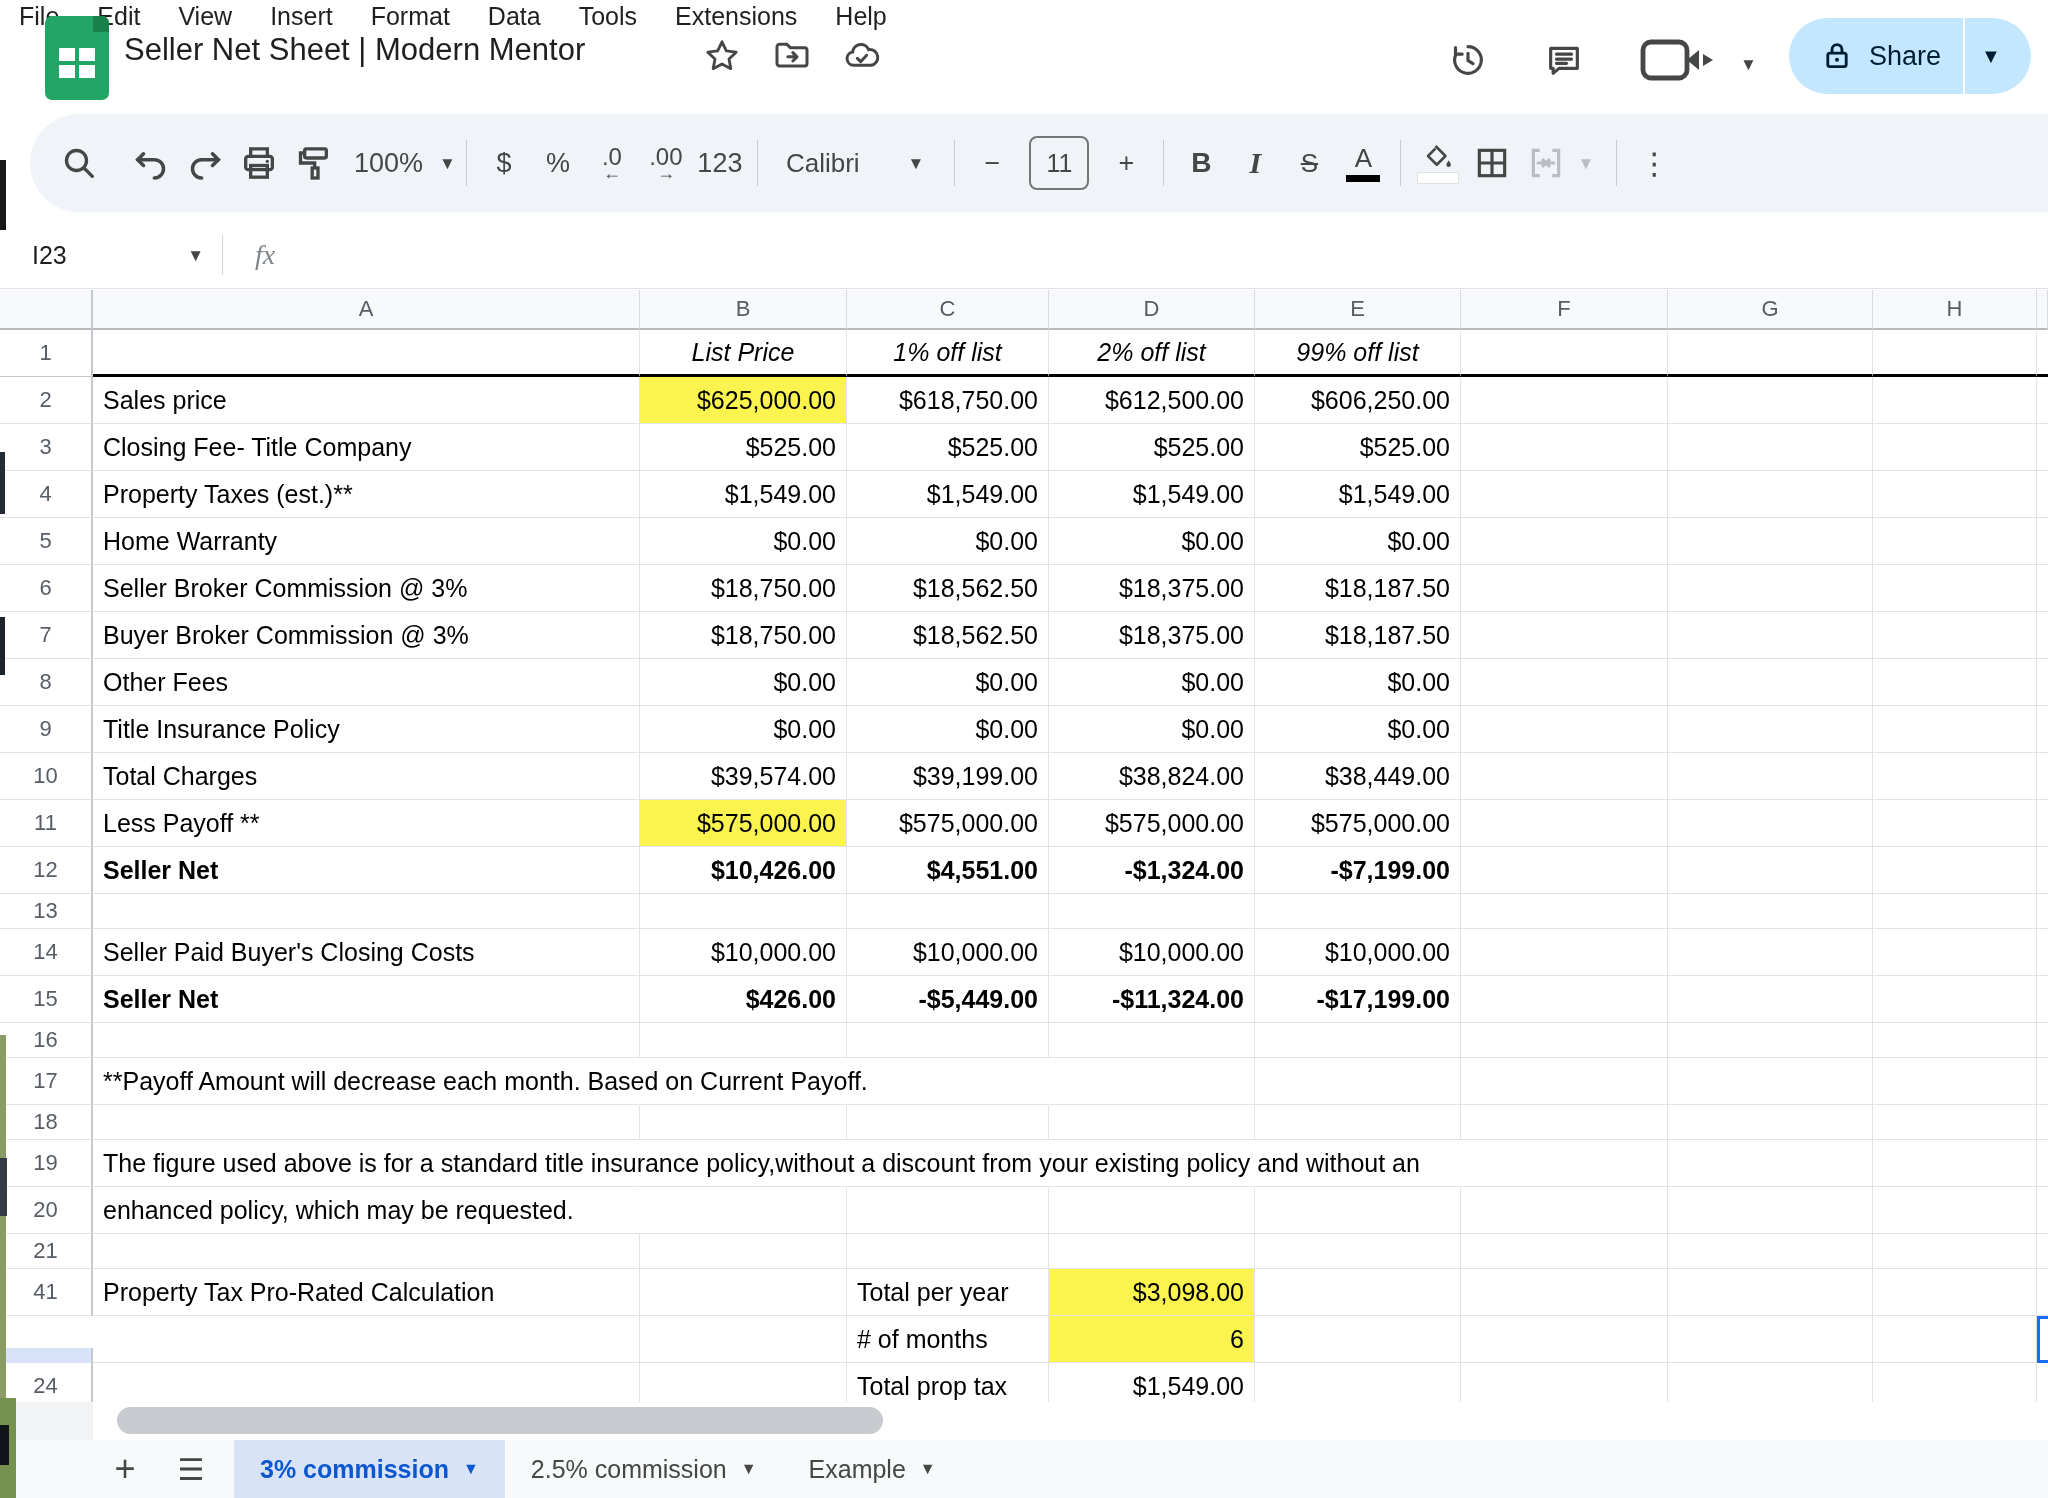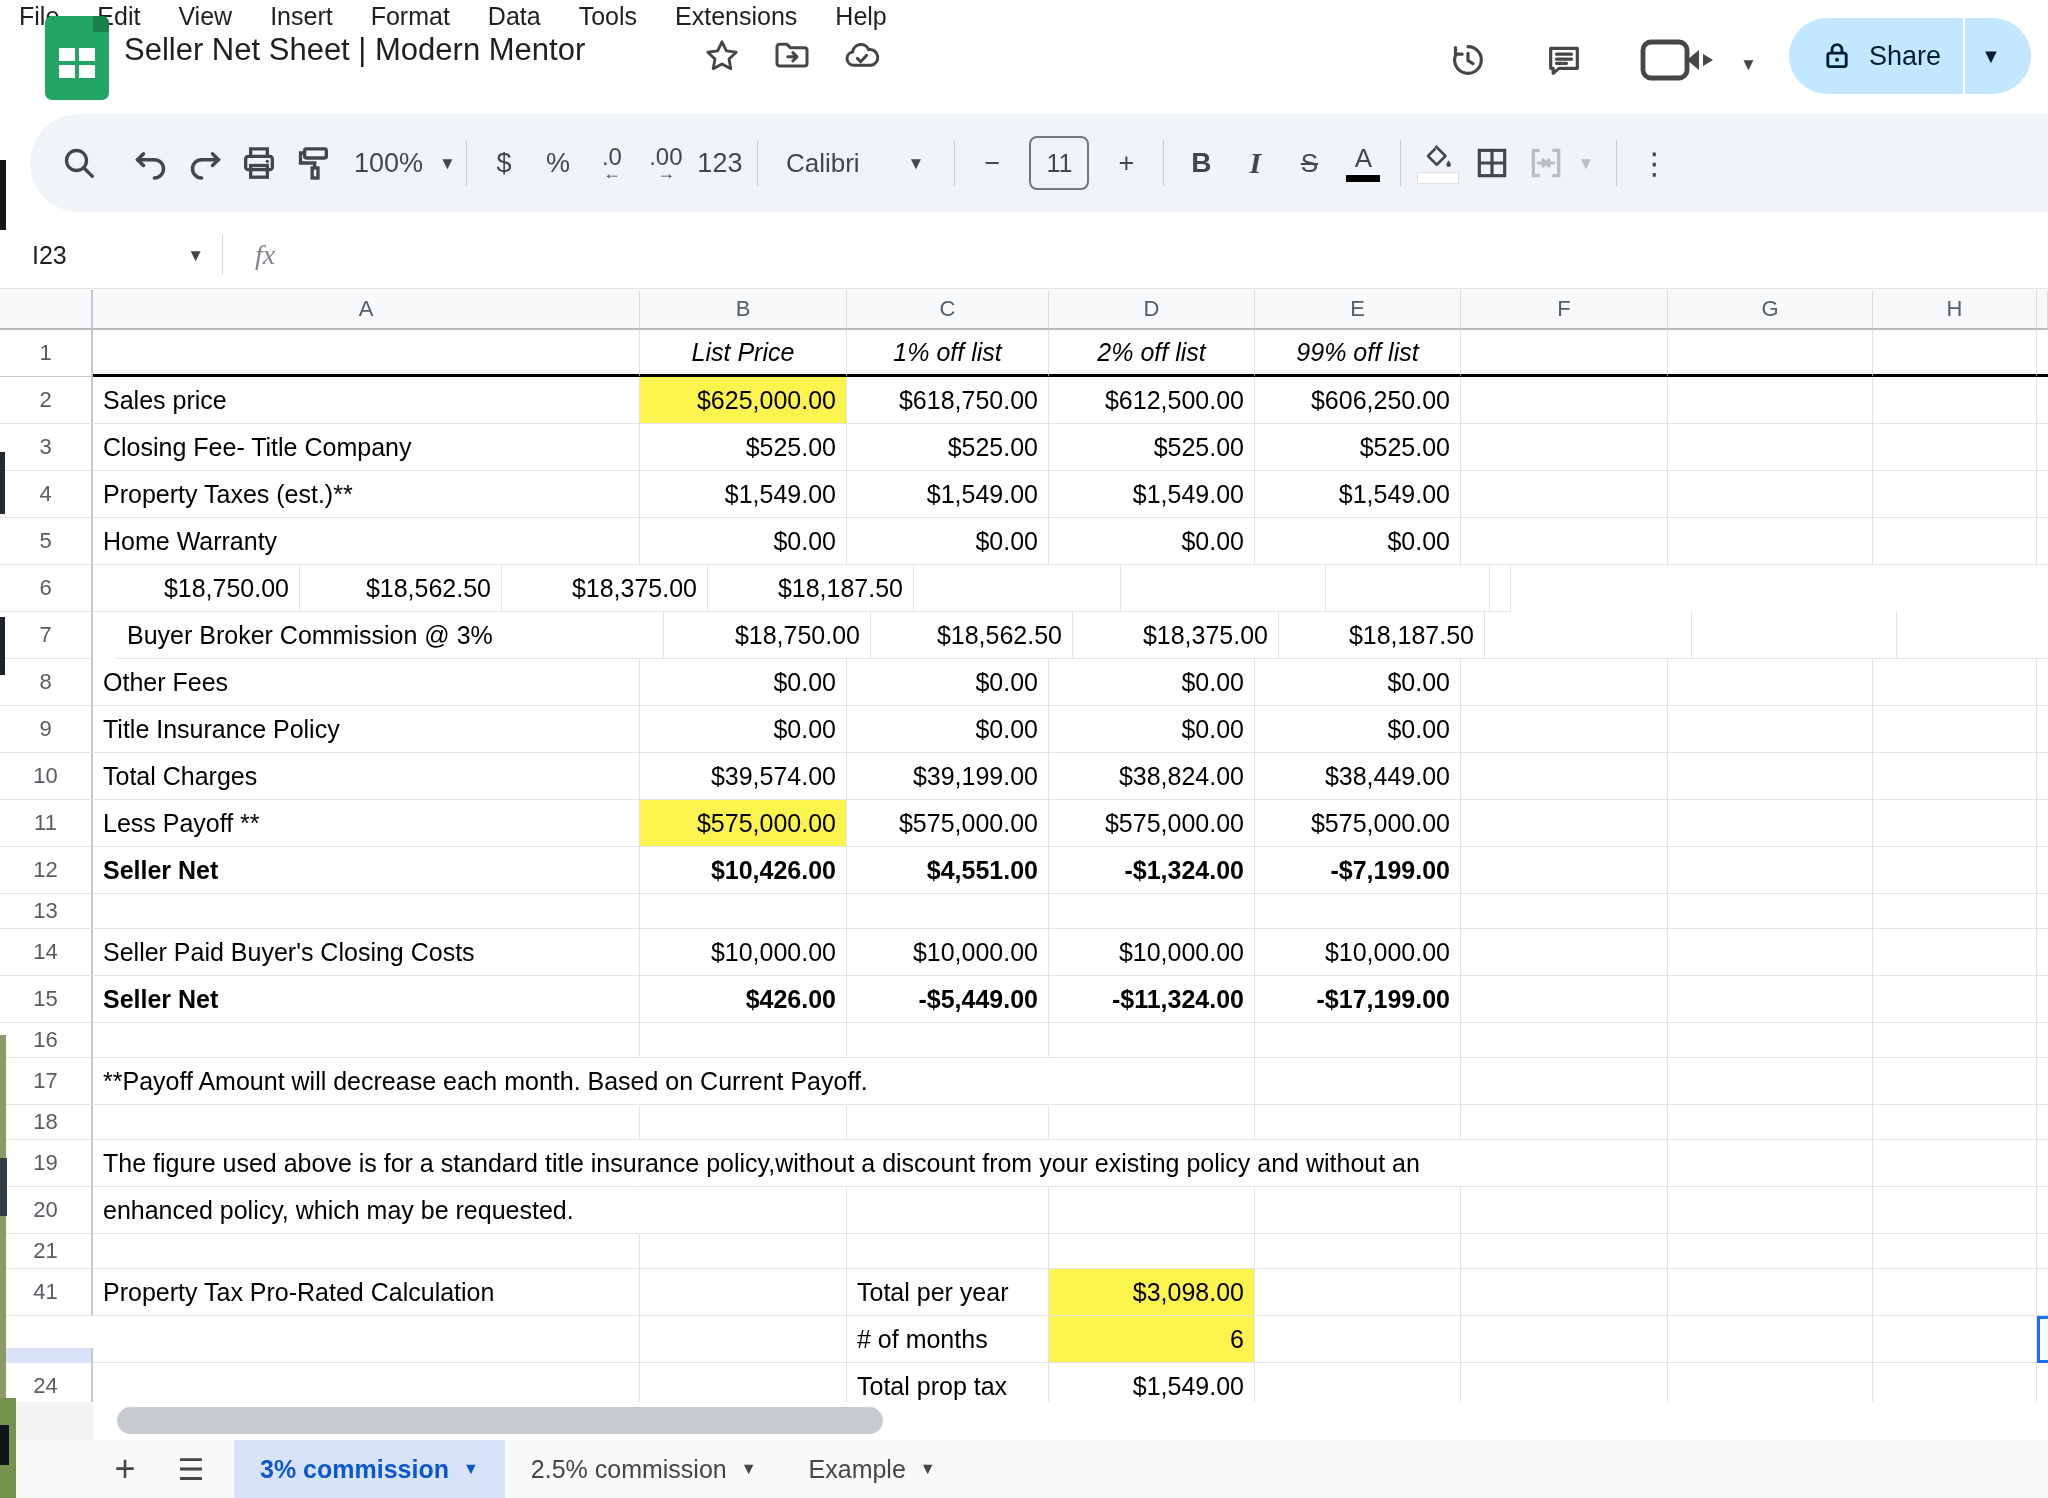--- a/index.html
+++ b/index.html
@@ -339,32 +339,33 @@
       <div class="cell num" style="width: 202px; height: 47px;">$0.00</div>
       <div class="cell num" style="width: 206px; height: 47px;">$0.00</div>
       <div class="cell num" style="width: 206px; height: 47px;">$0.00</div>
       <div class="cell" style="width: 207px; height: 47px;"></div>
       <div class="cell" style="width: 205px; height: 47px;"></div>
       <div class="cell" style="width: 164px; height: 47px;"></div>
       <div class="cell" style="width: 11px; height: 47px;"></div>
     </div>
     <div class="grow" style="height: 47px;">
       <div class="rh" style="height: 47px;">6</div>
+      <div class="cell label" style="width: 547px; height: 47px;">Seller Broker Commission @ 3%</div>
       <div class="cell num" style="width: 207px; height: 47px;">$18,750.00</div>
       <div class="cell num" style="width: 202px; height: 47px;">$18,562.50</div>
       <div class="cell num" style="width: 206px; height: 47px;">$18,375.00</div>
       <div class="cell num" style="width: 206px; height: 47px;">$18,187.50</div>
       <div class="cell" style="width: 207px; height: 47px;"></div>
       <div class="cell" style="width: 205px; height: 47px;"></div>
       <div class="cell" style="width: 164px; height: 47px;"></div>
       <div class="cell" style="width: 11px; height: 47px;"></div>
     </div>
     <div class="grow" style="height: 47px;">
       <div class="rh" style="height: 47px;">7</div>
-      <div class="cell label" style="width: 547px; height: 47px; margin-left: 24px;">Buyer Broker Commission @ 3%</div>
+      <div class="cell label" style="width: 547px; height: 47px;">Buyer Broker Commission @ 3%</div>
       <div class="cell num" style="width: 207px; height: 47px;">$18,750.00</div>
       <div class="cell num" style="width: 202px; height: 47px;">$18,562.50</div>
       <div class="cell num" style="width: 206px; height: 47px;">$18,375.00</div>
       <div class="cell num" style="width: 206px; height: 47px;">$18,187.50</div>
       <div class="cell" style="width: 207px; height: 47px;"></div>
       <div class="cell" style="width: 205px; height: 47px;"></div>
       <div class="cell" style="width: 164px; height: 47px;"></div>
       <div class="cell" style="width: 11px; height: 47px;"></div>
     </div>
     <div class="grow" style="height: 47px;">

